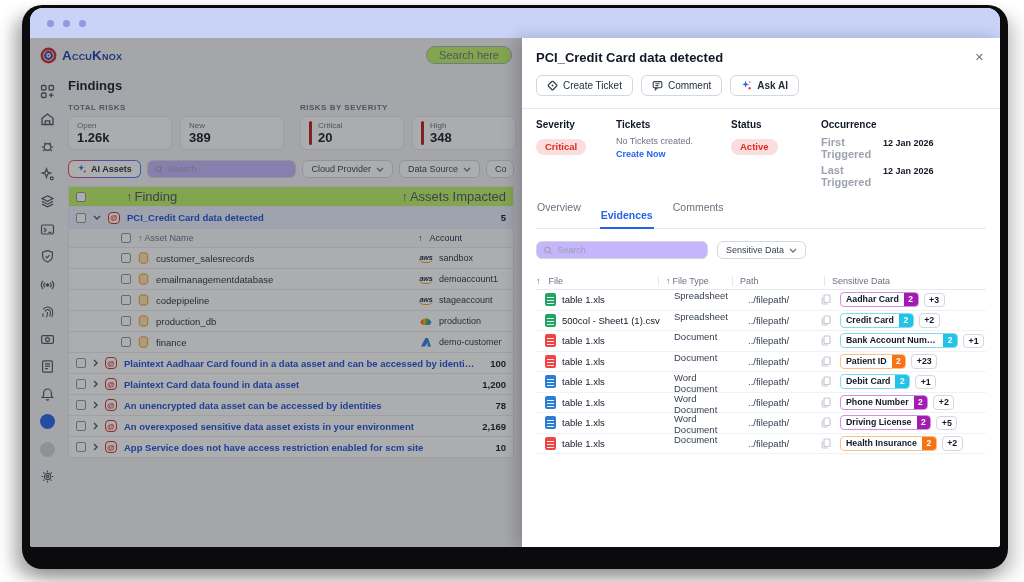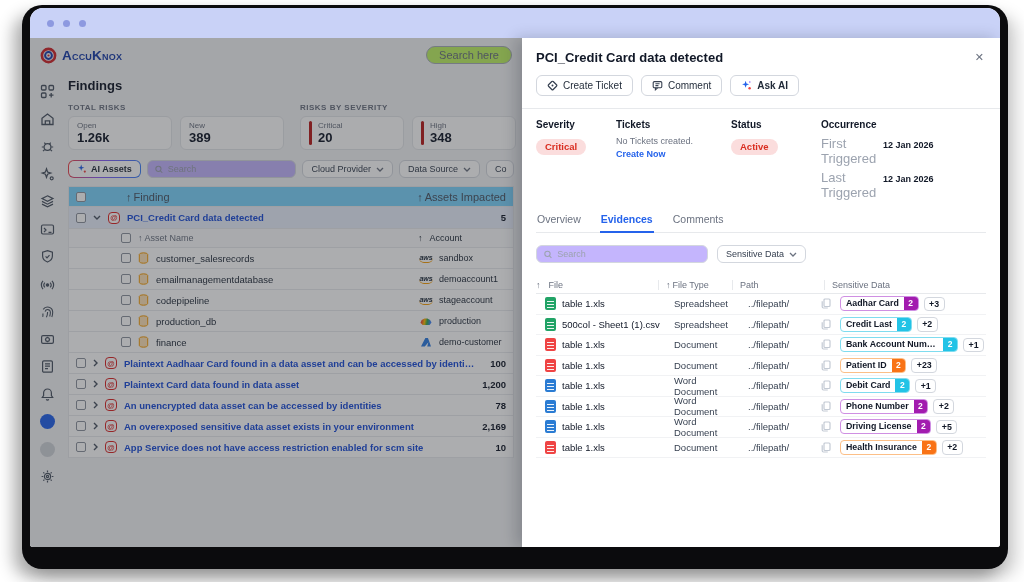--- a/index.html
+++ b/index.html
@@ -43,21 +43,21 @@
   .dd-cut { max-width:28px; overflow:hidden; }
   .groupby-row { margin-bottom:8px; }
   .groupby { display:inline-flex; border:1px solid #9db9f1; border-radius:6px; overflow:hidden; }
   .gb-left { background:#2563eb; color:#fff; font-size:9px; font-weight:600; padding:4px 9px; }
   .gb-right { background:#eef4ff; color:#2563eb; font-size:9px; font-weight:600; padding:4px 8px; display:flex; align-items:center; gap:4px; }
   .gb-dot { width:8px; height:8px; border-radius:50%; background:#aeb6c2; }
 
   .f-table { background:#fff; border:1px solid #e7e9ec; border-bottom:none; }
   .checkbox { width:10px; height:10px; border:1.4px solid #8d939e; border-radius:2px; background:#fff; flex:none; }
   .t-row { display:flex; align-items:center; border-bottom:1px solid #e9ebee; padding:0 7px; }
-  .t-head { height:20px; background:#7dd3fc; color:#4b5563; font-size:11px; }
+  .t-head { height:20px; background:#bef264; color:#4b5563; font-size:13px; }
   .t-head .arrow, .sub-head .arrow, .e-head .arrow { margin-right:2px; }
   .col-sp { flex:1; }
   .sel-row { height:22px; background:#e9effc; gap:7px; }
   .sel-name { font-size:9.5px; font-weight:600; color:#1d4ed8; }
   .sel-count { font-size:9.5px; font-weight:700; color:#111827; }
   .finding-badge { width:12px; height:12px; border:1.2px solid #dc2626; border-radius:4px; color:#dc2626; font-size:7.5px; font-weight:700;
                    display:flex; align-items:center; justify-content:center; flex:none; background:#fff; }
   .sub-head { height:19px; display:flex; align-items:center; gap:7px; padding:0 7px 0 52px; border-bottom:1px solid #e9ebee; color:#6b7280; font-size:9px; background:#fafbfc; }
   .asset-row { height:21px; display:flex; align-items:center; gap:7px; padding:0 7px 0 52px; border-bottom:1px solid #e9ebee; background:#fff; }
   .asset-name { font-size:9.5px; color:#1f2937; }
@@ -86,29 +86,29 @@
   .btn-ai { font-weight:700; }
   .p-divider { height:1px; background:#e7e9ec; margin:0 -14px 10px; }
   .p-meta { display:flex; margin-bottom:4px; }
   .m-col { flex:none; }
   .m-sev { width:80px; } .m-status { width:90px; } .m-tickets { width:115px; } .m-occ { flex:1; }
   .m-label { font-size:10px; font-weight:700; color:#111827; margin-bottom:6px; }
   .pill-red { display:inline-block; background:#fbdddd; color:#d92d20; font-size:9.5px; font-weight:600; padding:2.5px 9px; border-radius:10px; }
   .m-muted { font-size:9px; color:#6b7280; margin-bottom:3px; }
   .m-link { font-size:9px; color:#2563eb; font-weight:600; }
   .occ-grid { display:grid; grid-template-columns:62px auto; row-gap:4px; align-items:baseline; }
-  .occ-label { font-size:13px; color:#9ca3af; }
+  .occ-label { font-size:11px; color:#9ca3af;font-weight:bold; }
   .occ-value { font-size:9px; font-weight:700; color:#111827; }
   .p-tabs { display:flex; gap:18px; border-bottom:1px solid #e7e9ec; margin:6px 0 12px; }
   .tab { font-size:10.5px; color:#6b7280; padding:3px 1px 6px; }
-  .tab.active { color:#2563eb; font-weight:700; border-bottom:2px solid #2563eb; margin-bottom:-1px; }
+  .tab.active { color:#2563eb; font-weight:700; border-bottom:2px solid #2563eb; margin-bottom:-1px;margin-top:8px; }
   .p-search-row { display:flex; gap:9px; margin-bottom:13px; }
   .p-search { width:172px; flex:none; }
   .e-head { display:flex; align-items:center; height:18px; color:#6b7280; font-size:9px; border-bottom:1px solid #e7e9ec; }
-  .e-row { display:flex; align-items:center; height:20.5px; border-bottom:1px solid #f1f2f4;padding-left:9px; }
+  .e-row { display:flex; height:20.5px; border-bottom:1px solid #f1f2f4;padding-left:9px; }
   .c-file { width:122px; flex:none; display:flex; align-items:center; gap:6px; min-width:0; }
   .c-type { width:74px; flex:none; }
   .c-path { width:92px; flex:none; display:flex; align-items:center; }
   .e-head .c-type, .e-head .c-path, .e-head .c-sens { border-left:1px solid #e7e9ec; padding-left:7px; }
   .e-row .c-type, .e-row .c-path { padding-left:7px; }
   .c-sens { flex:1; display:flex; align-items:center; gap:5px; min-width:0; }
   .e-row .c-sens { padding-left:7px; }
   .file-name { font-size:9.5px; color:#111827; white-space:nowrap; overflow:hidden; text-overflow:ellipsis; }
   .type-text, .path-text { font-size:9.5px; color:#374151; }
   .file-icon { width:11px; height:13px; border-radius:2px; flex:none; position:relative; }
@@ -618,21 +618,21 @@
                 <span class="path-text">../filepath/</span>
                 <span class="copy-icon">
                   <svg width="10" height="11" viewBox="0 0 10 11" fill="none" stroke-width="1.2">
                     <rect x="3" y="1" width="6" height="7.5" rx="1"></rect>
                     <path d="M1.2 3.2v5.6c0 .7.5 1.2 1.2 1.2h4.4"></path>
                   </svg>
                 </span>
               </span>
             <span class="c-sens">
               <span class="tag" data-color="cyan">
-                  <span class="tag-label">Credit Last</span>
+                  <span class="tag-label">Credit Card</span>
                   <span class="tag-count">2</span>
                 </span>
               <span class="more-pill">+2</span>
             </span>
           </div>
 
           <div class="e-row">
             <span class="c-file">
                 <span class="file-icon" data-icon="pdf"></span>
                 <span class="file-name">table 1.xls</span>

